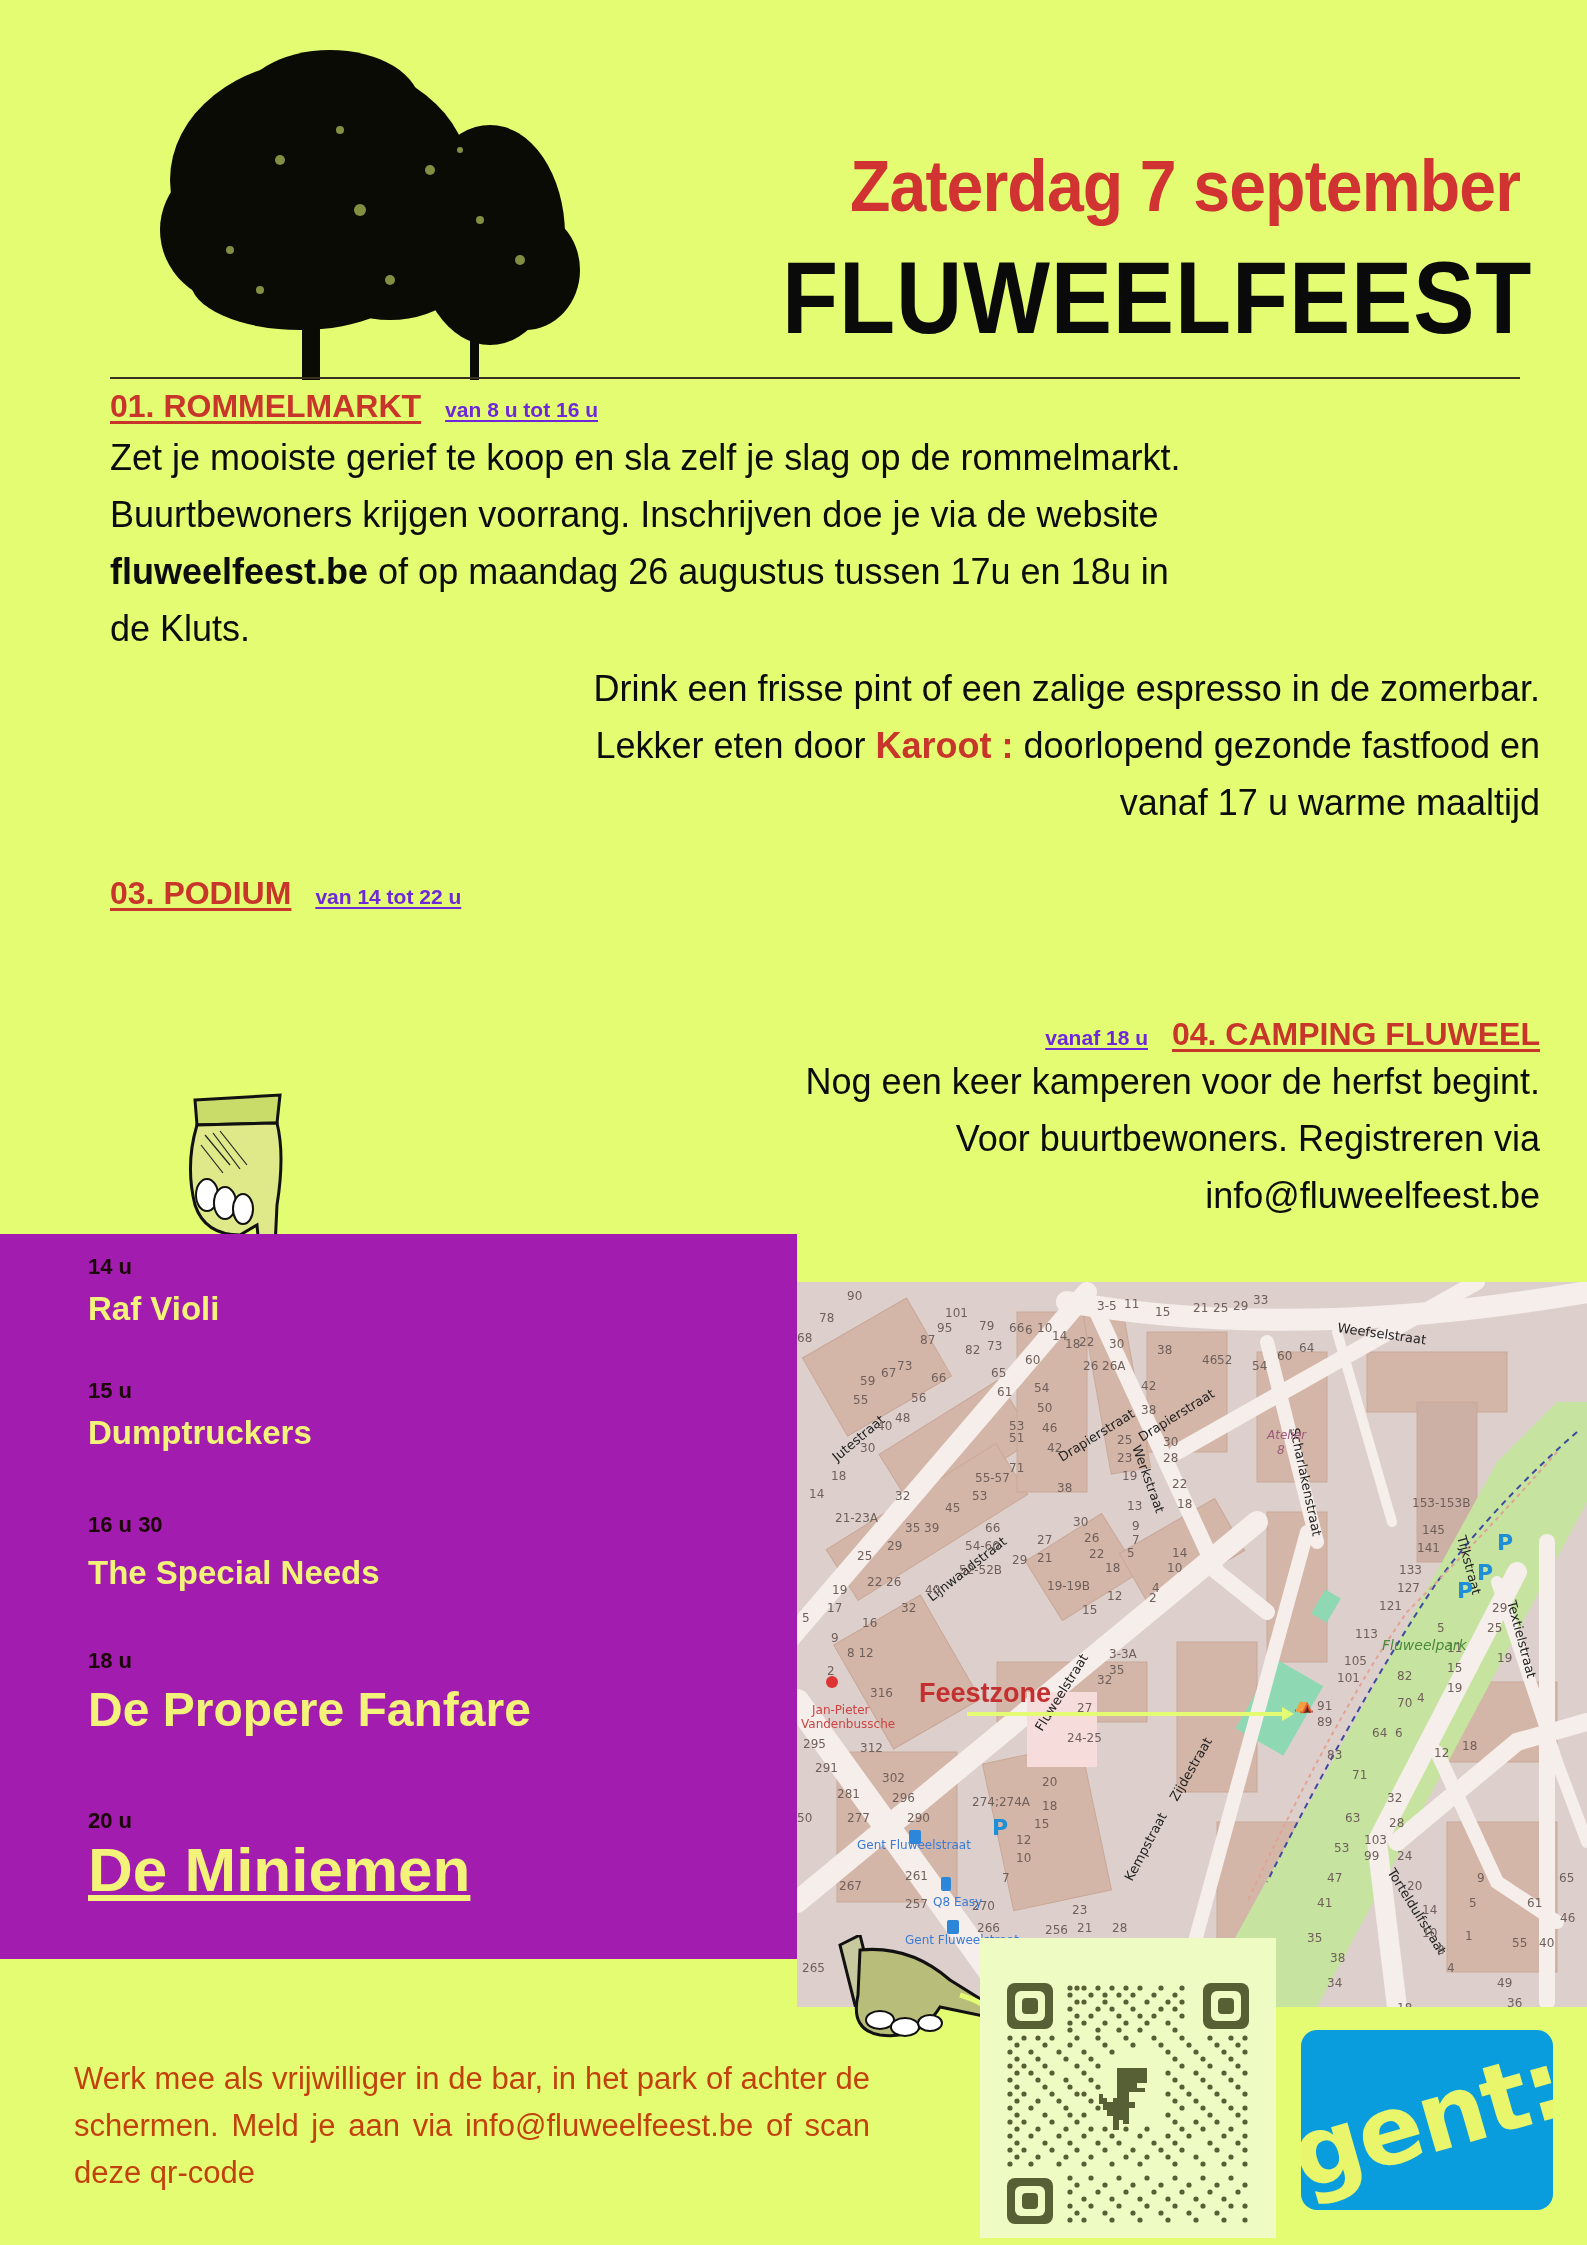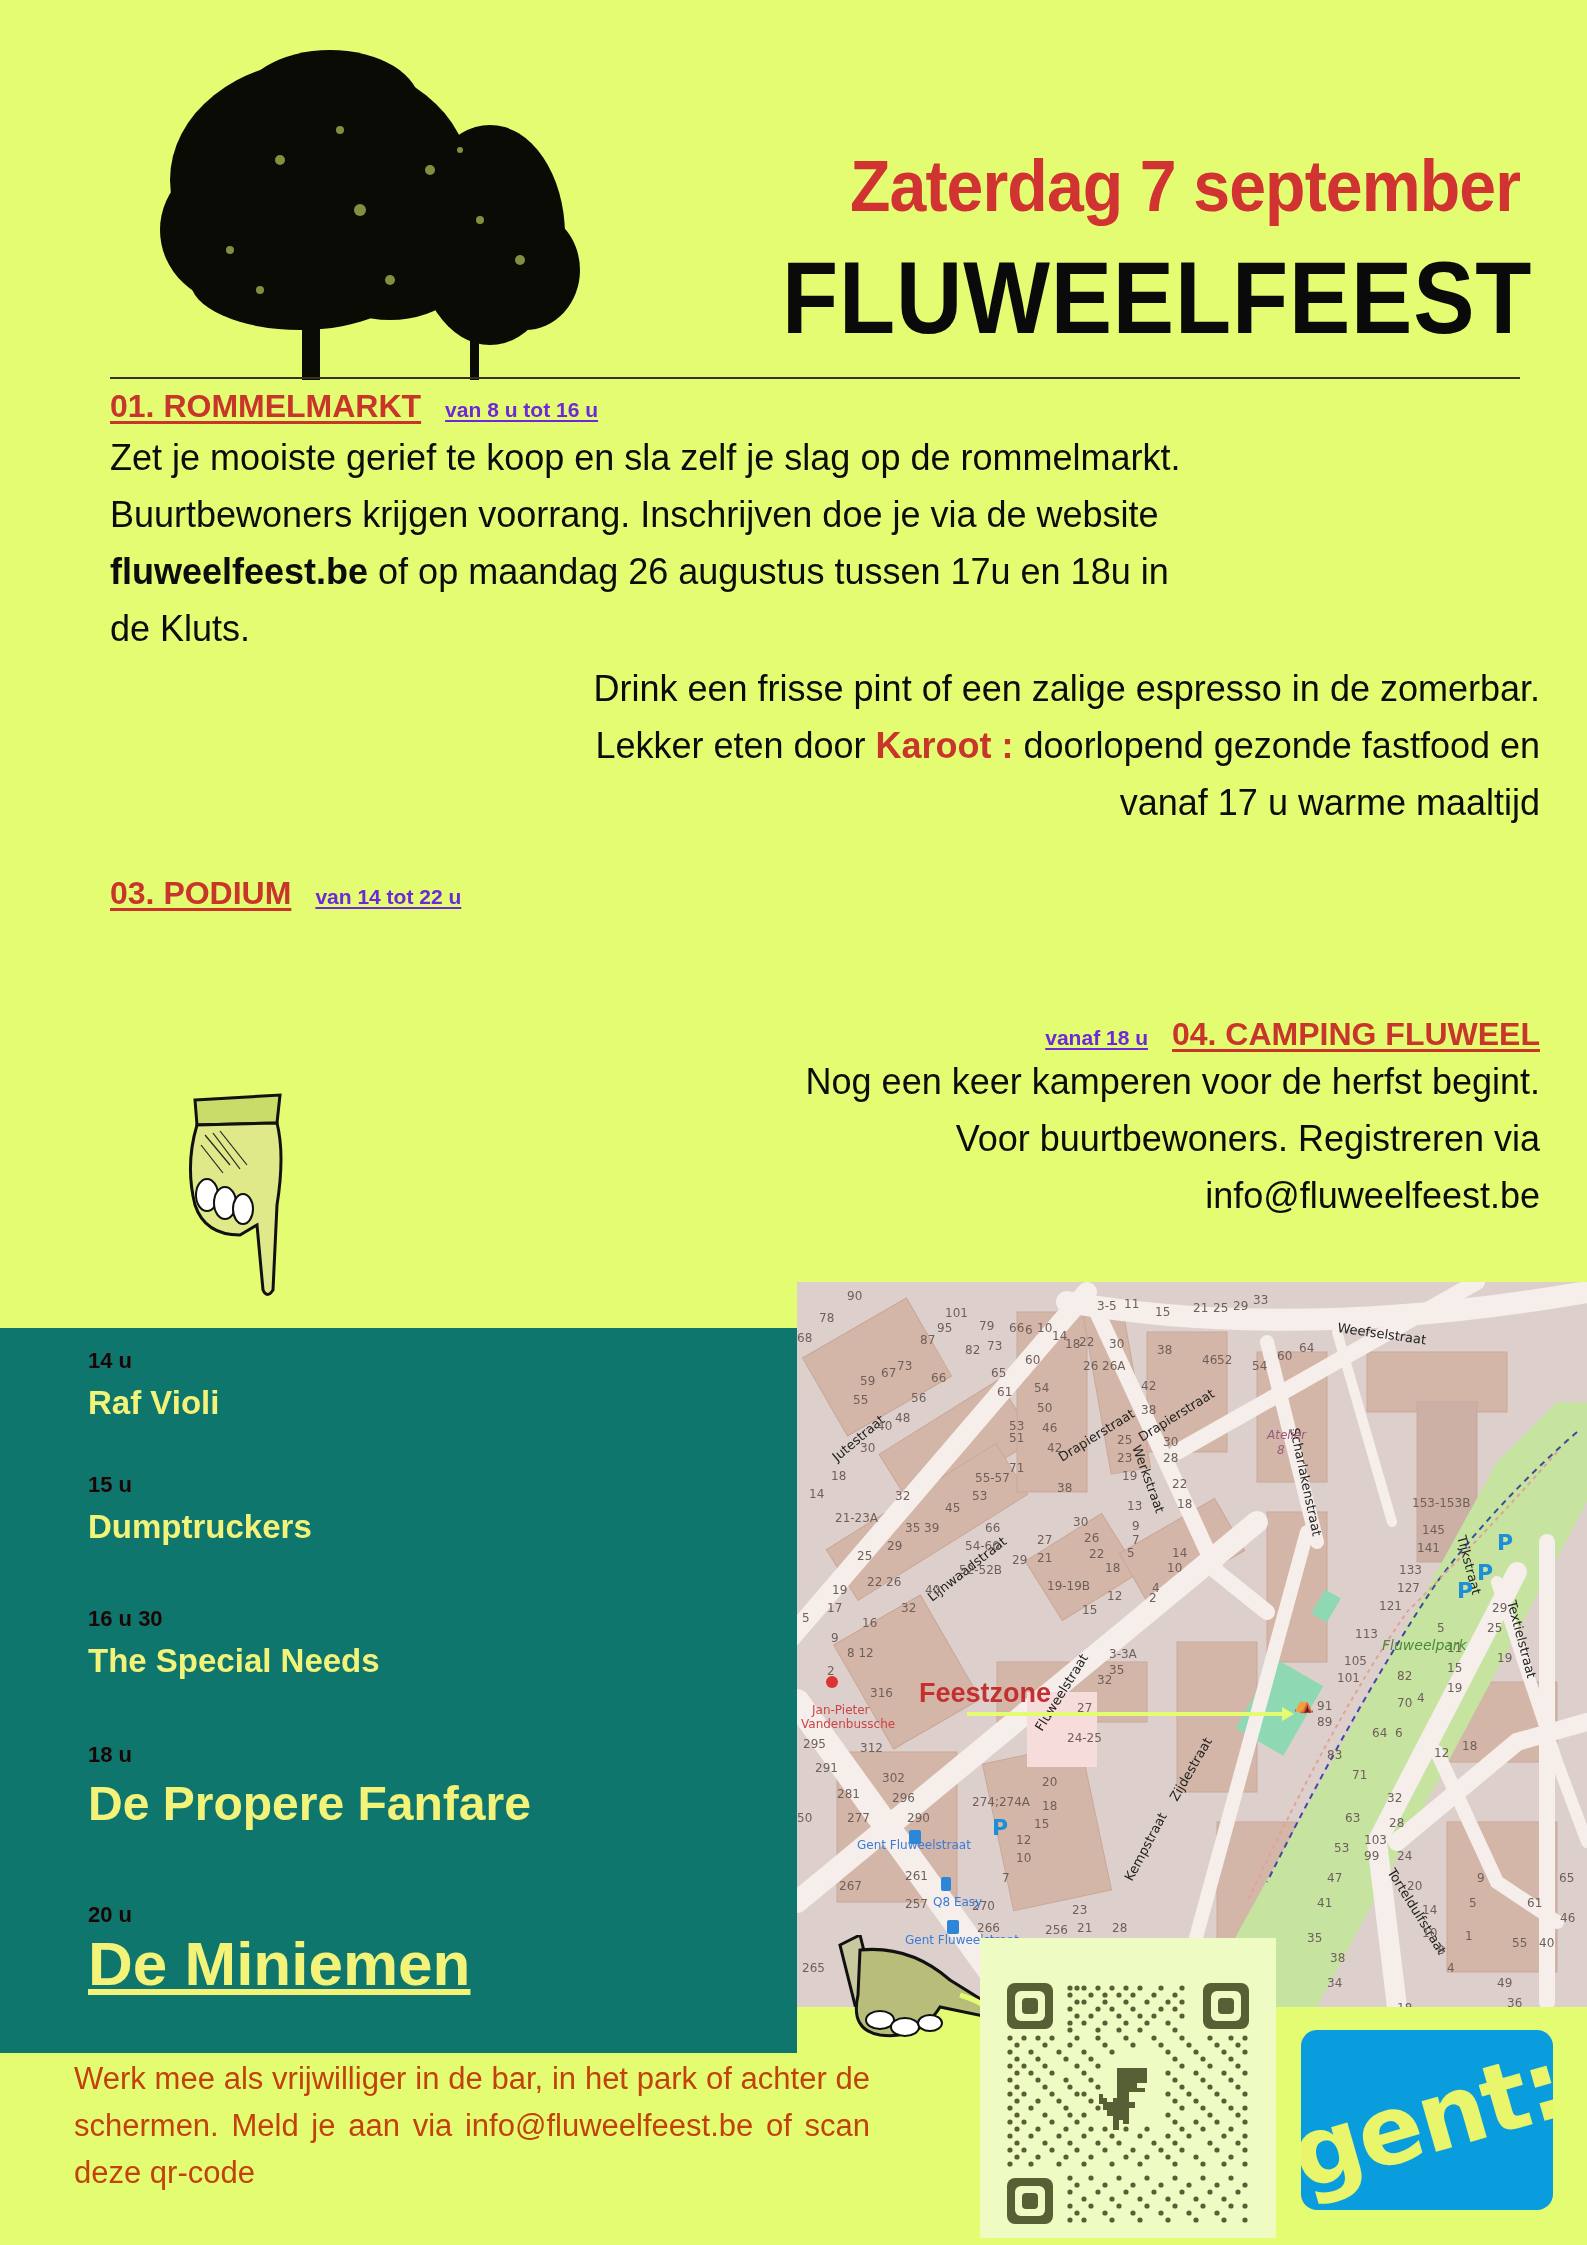--- a/index.html
+++ b/index.html
@@ -45,21 +45,21 @@
   .sec2 { left: 560px; top: 658px; width: 980px; text-align: right; }
   .sec2 .sec-head { justify-content: flex-end; }
   .sec3 { left: 110px; top: 875px; width: 1000px; }
   .sec4 { left: 560px; top: 1016px; width: 980px; text-align: right; }
   .sec4 .sec-head { justify-content: flex-end; }
 
   .hand-down { left: 185px; top: 1085px; width: 110px; height: 215px; }
 
   
   .program {
-    left: 0; top: 1328px; width: 797px; height: 725px; background: #0f766e;
+    left: 0; top: 1234px; width: 797px; height: 725px; background: #a21caf;
   }
   .slot { position: absolute; left: 88px; }
   .slot-time { font-weight: bold; font-size: 22px; color: #1a0606; }
   .slot-act { font-weight: bold; color: #f3f37a; }
 
   
   .map { left: 797px; top: 1282px; width: 790px; height: 725px; background: #ddd0cc; overflow: hidden; }
   .map svg { display: block; }
 
   
@@ -169,21 +169,21 @@
   <div class="slot" style="top:20px;">
     <div class="slot-time">14 u</div>
     <div class="slot-act" style="font-size:33px;margin-top:10px;">Raf Violi</div>
   </div>
   <div class="slot" style="top:144px;">
     <div class="slot-time">15 u</div>
     <div class="slot-act" style="font-size:33px;margin-top:10px;">Dumptruckers</div>
   </div>
   <div class="slot" style="top:278px;">
     <div class="slot-time">16 u 30</div>
-    <div class="slot-act" style="font-size:33px;margin-top:10px;">The Special Needs</div>
+    <div class="slot-act" style="font-size:33px;margin-top:16px;">The Special Needs</div>
   </div>
   <div class="slot" style="top:414px;">
     <div class="slot-time">18 u</div>
     <div class="slot-act" style="font-size:48px;margin-top:8px;">De Propere Fanfare</div>
   </div>
   <div class="slot" style="top:574px;">
     <div class="slot-time">20 u</div>
     <div class="slot-act" style="font-size:62px;text-decoration:underline;">De Miniemen</div>
   </div>
 </div>

